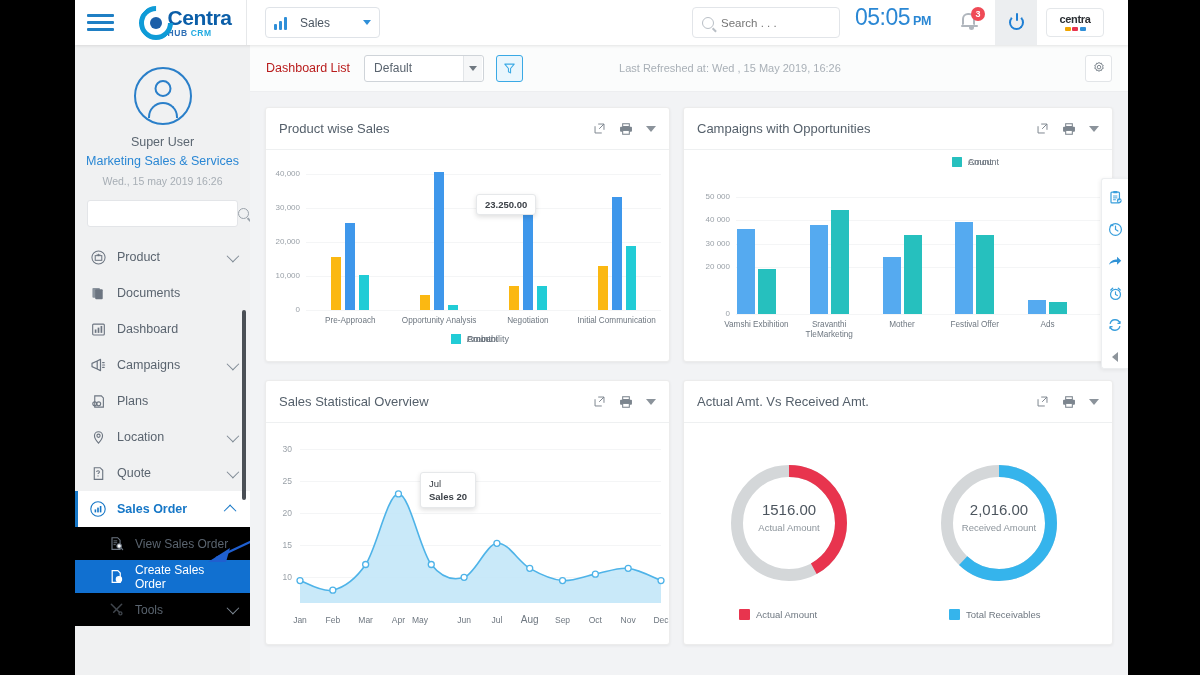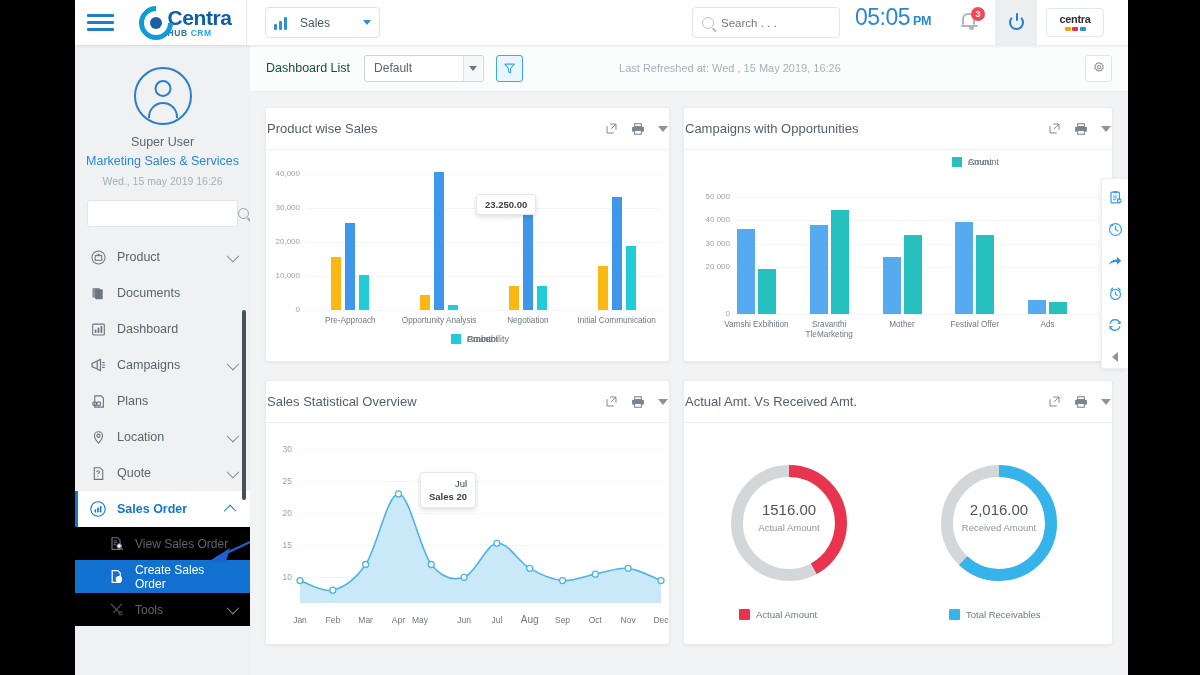--- a/index.html
+++ b/index.html
@@ -112,57 +112,57 @@
 
   .sb-scroll{position:absolute;left:167px;top:265px;width:4px;height:190px;background:#4a4f55;border-radius:2px}
 
   .arrow-annot{position:absolute;left:125px;top:465px;width:118px;height:58px;pointer-events:none;z-index:60}
 
   
   .dash-toolbar{
     position:absolute;left:175px;top:45px;width:878px;height:47px;background:#fbfcfc;
     display:flex;align-items:center;padding:0 16px;border-bottom:1px solid #edeef0;
   }
-  .dt-label{font-size:12.5px;color:#14532d}
+  .dt-label{font-size:12.5px;color:#b91c1c}
   .dt-select{margin-left:14px;width:120px;height:27px;border:1px solid #cfd4d9;border-radius:3px;background:#fff;display:flex;align-items:center;padding:0 6px 0 9px;cursor:pointer}
   .dt-select .v{flex:1;font-size:12px;color:#5a646f}
   .dt-select .sep{width:19px;height:25px;border-left:1px solid #e2e5e8;display:flex;align-items:center;justify-content:center;background:#f6f7f8;margin-right:-5px}
   .dt-select .ar{width:0;height:0;border-left:4px solid transparent;border-right:4px solid transparent;border-top:5px solid #6f7880}
   .filter-btn{margin-left:12px;width:27px;height:27px;border:1px solid #3aa9e5;border-radius:3px;background:#eaf6fd;display:flex;align-items:center;justify-content:center;cursor:pointer}
   .refreshed{margin-left:96px;font-size:11px;color:#a9b0b7}
   .gear-btn{margin-left:auto;width:27px;height:27px;border:1px solid #e2e5e8;border-radius:3px;background:#fff;display:flex;align-items:center;justify-content:center;cursor:pointer}
 
   
   .board{position:absolute;left:175px;top:92px;width:878px;height:583px;overflow:hidden}
   .card{
     position:absolute;background:#fff;border:1px solid #ececec;border-radius:3px;
     box-shadow:0 1px 3px rgba(0,0,0,.06);
   }
-  .card-head{height:42px;border-bottom:1px solid #eef0f1;display:flex;align-items:center;padding:0 1px}
+  .card-head{height:42px;border-bottom:1px solid #eef0f1;display:flex;align-items:center;padding:0 13px}
   .card-title{font-size:13px;color:#55606b;flex:1}
   .card-acts{display:flex;align-items:center;gap:13px}
   .ic-btn{cursor:pointer;display:flex;align-items:center;justify-content:center}
   .card-body{position:relative;width:100%}
 
   #card-product{left:15px;top:15px;width:405px;height:255px}
   #card-campaigns{left:433px;top:15px;width:430px;height:255px}
   #card-sales{left:15px;top:288px;width:405px;height:265px}
   #card-actual{left:433px;top:288px;width:430px;height:265px}
 
   .axis-lbl{position:absolute;font-size:8px;color:#9aa1a8;text-align:right;white-space:nowrap}
   .x-lbl{position:absolute;font-size:8.2px;color:#6e7780;text-align:center;white-space:nowrap;line-height:10px}
   .gridline{position:absolute;height:1px;background:#f4f5f6}
   .bar{position:absolute;bottom:0;border-radius:0}
   .legend{position:absolute;display:flex;align-items:center;gap:6px;font-size:9px;color:#6e7780}
   .legend .sw{width:10px;height:10px;border-radius:1px;display:block}
 
   .tooltip{
     position:absolute;background:#fff;border:1px solid #e6e8ea;border-radius:3px;
     box-shadow:0 2px 5px rgba(0,0,0,.13);padding:4px 8px;font-size:9.5px;color:#3b4047;
-    text-align:right;white-space:nowrap;z-index:5;
+    text-align:left;white-space:nowrap;z-index:5;
   }
   .donut-val{font-size:15px;color:#4c555e}
   .donut-cap{font-size:9.5px;color:#8d959c;margin-top:4px}
 
   
   .rail{
     position:absolute;right:0;top:178px;width:27px;background:#fff;
     border:1px solid #eceef0;border-right:0;border-radius:3px 0 0 3px;
     box-shadow:-1px 1px 4px rgba(0,0,0,.07);
     display:flex;flex-direction:column;align-items:center;padding:9px 0 6px;gap:14px;z-index:35;

